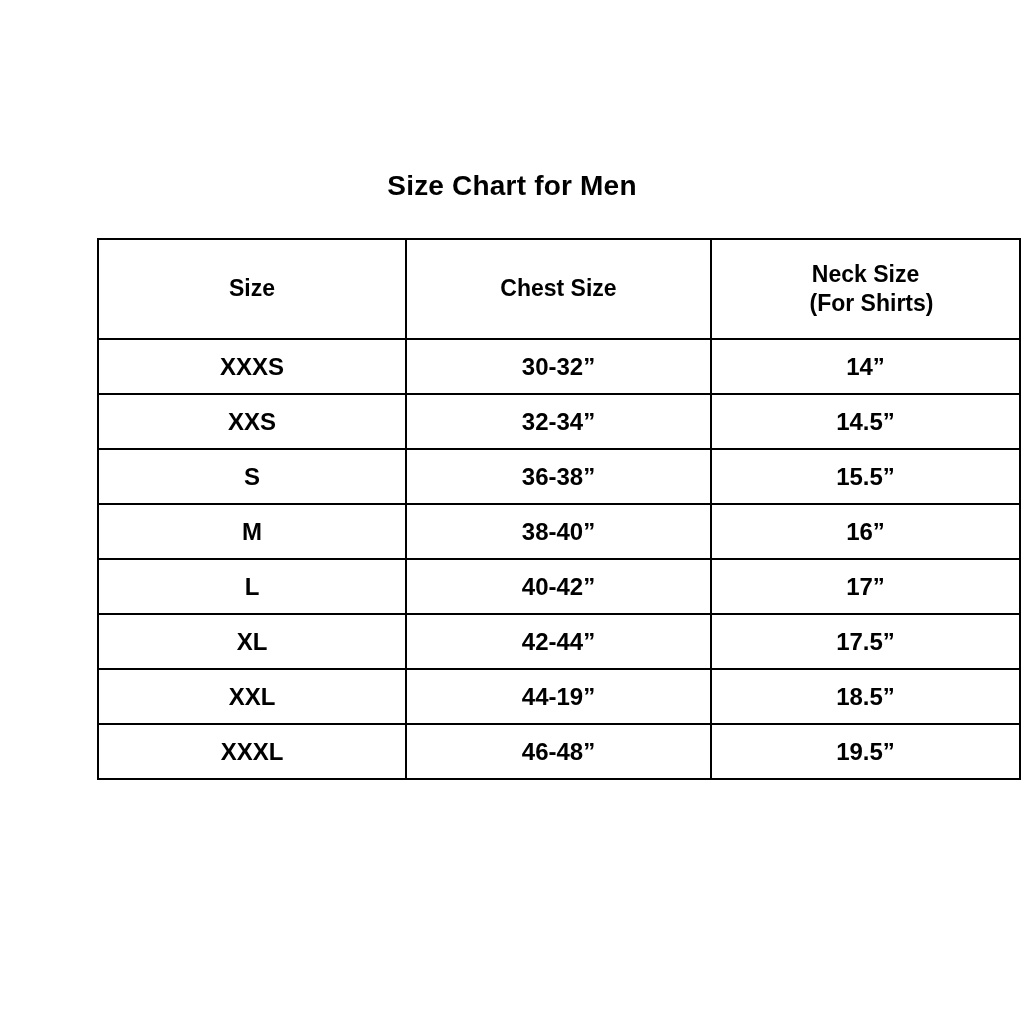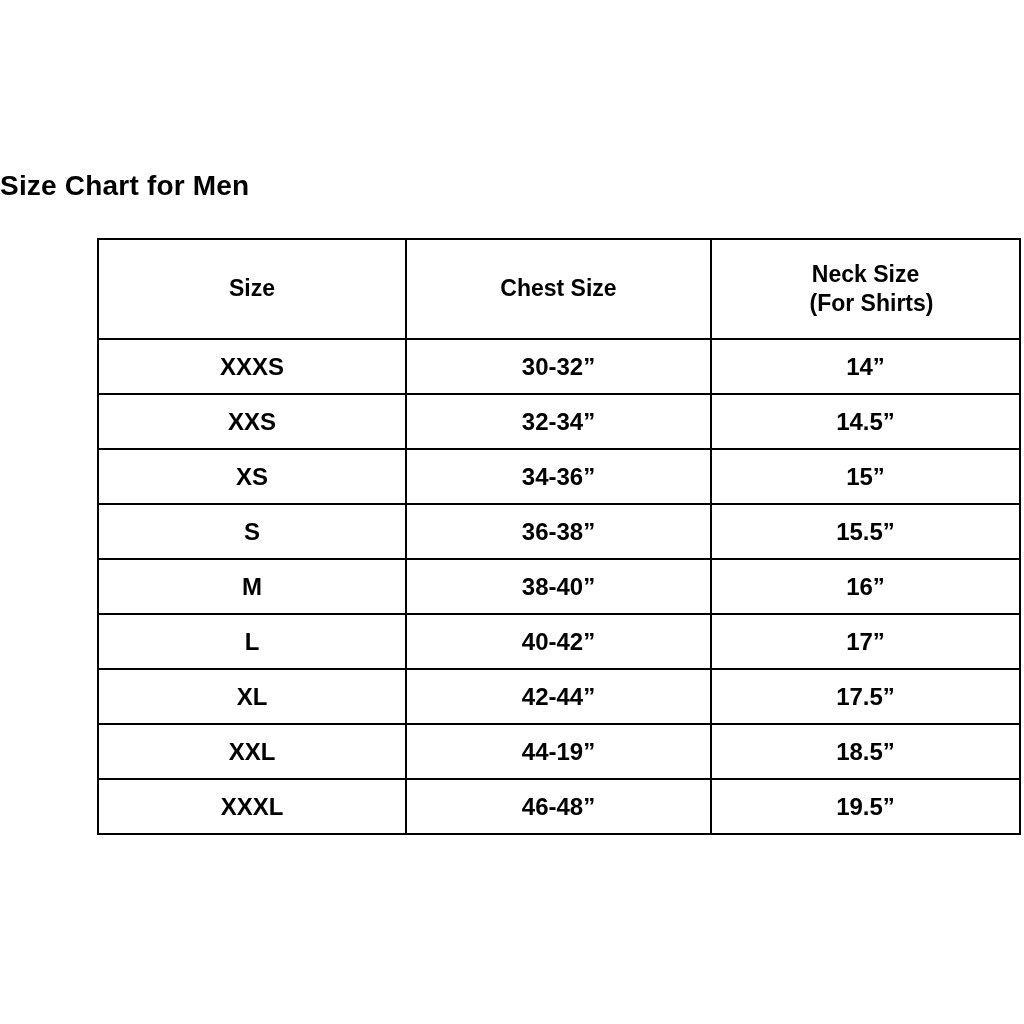--- a/index.html
+++ b/index.html
@@ -21,21 +21,21 @@
     top: 0;
     width: 1024px;
     height: 1024px;
     background: #ffffff;
   }
   .chart-title {
     position: absolute;
     left: 0;
     top: 170px;
     width: 1024px;
-    text-align: left;
+    text-align: center;
     font-size: 28px;
     font-weight: bold;
     letter-spacing: 0.2px;
   }
   .size-table {
     position: absolute;
     left: 51px;
     top: 238px;
     width: 922px;
     border-collapse: collapse;
@@ -100,25 +100,20 @@
         <td>XXXS</td>
         <td>30-32”</td>
         <td>14”</td>
       </tr>
       <tr>
         <td>XXS</td>
         <td>32-34”</td>
         <td>14.5”</td>
       </tr>
       <tr>
-        <td>XS</td>
-        <td>34-36”</td>
-        <td>15”</td>
-      </tr>
-      <tr>
         <td>S</td>
         <td>36-38”</td>
         <td>15.5”</td>
       </tr>
       <tr>
         <td>M</td>
         <td>38-40”</td>
         <td>16”</td>
       </tr>
       <tr>

